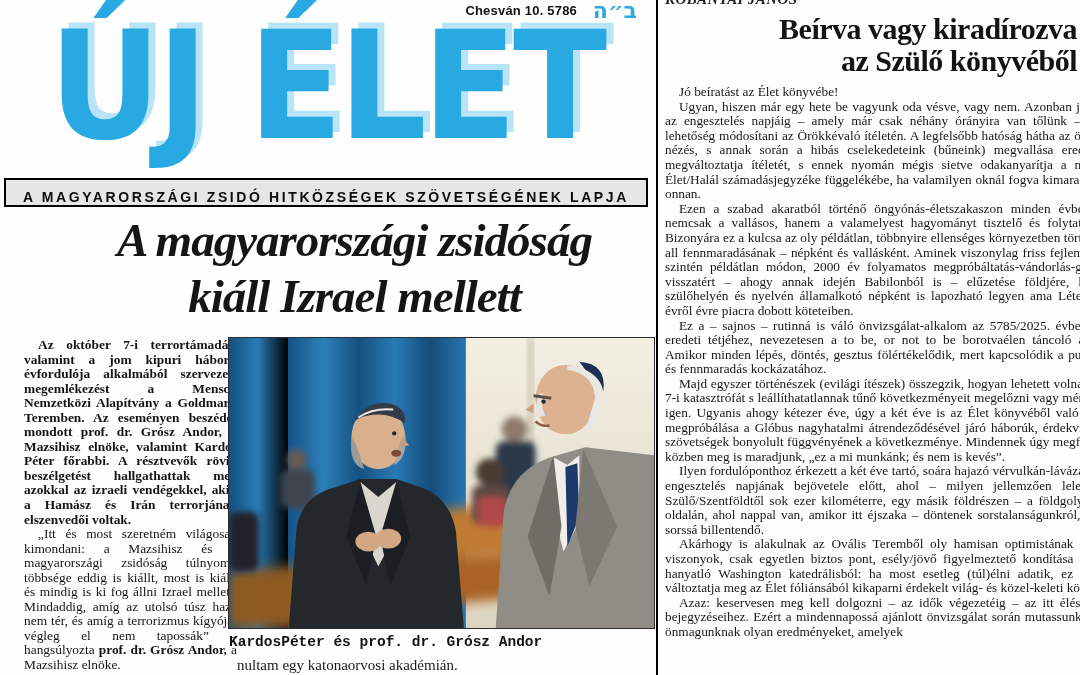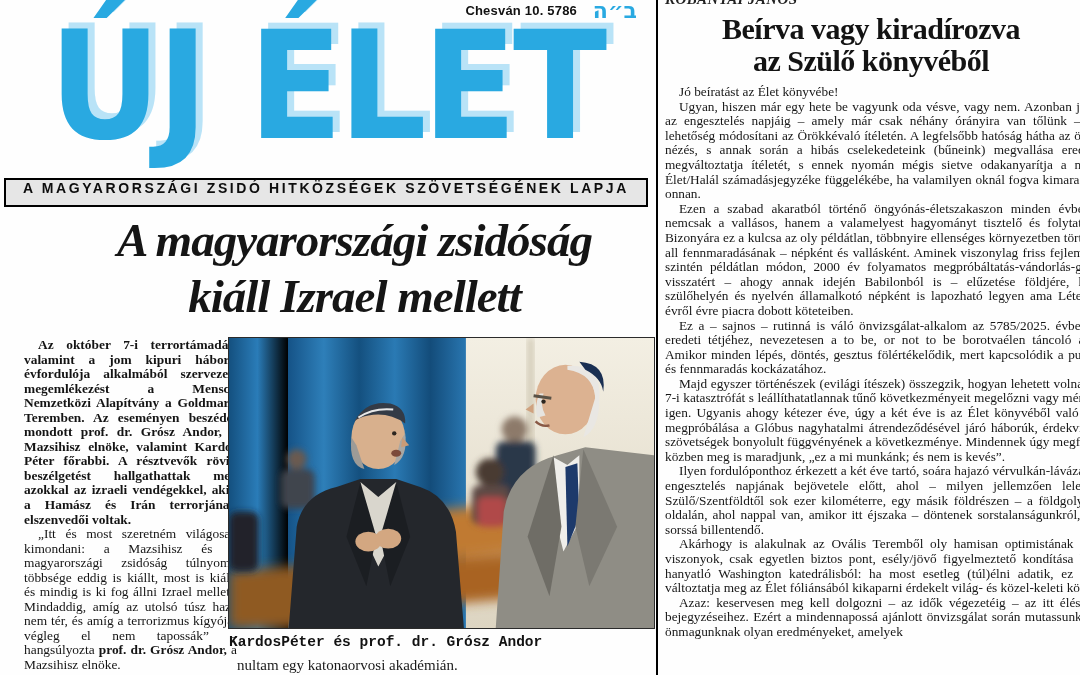--- a/index.html
+++ b/index.html
@@ -27,21 +27,21 @@
     font-size:13px; color:#111; letter-spacing:0.2px;
   }
   #bsd {
     position:absolute; right:18px; top:-2px;
     color:#29a9e1; font-weight:bold; font-size:22px;
     font-family:"DejaVu Sans", sans-serif;
   }
   #tagline-bar {
     position:absolute; left:4px; top:178px; width:644px; height:29px;
     background:#e6e6e6; border:2px solid #000;
-    display:flex; align-items:flex-start; justify-content:center;
+    display:flex; align-items:flex-end; justify-content:center;
   }
   #tagline-bar span {
     font-family:"Liberation Sans", sans-serif; font-weight:bold;
     font-size:14px; letter-spacing:2.6px; color:#0d0d0d; white-space:nowrap;
   }
 
   
   #lead-headline {
     position:absolute; left:0; top:212px; width:709px; text-align:center;
     font-weight:bold; font-style:italic;
@@ -77,21 +77,21 @@
   #divider { position:absolute; left:656px; top:0; width:2px; height:675px; background:#000; }
 
   
   #right-col { position:absolute; left:665px; top:0; width:478px; }
   #kicker {
     position:relative; top:-9px;
     font-weight:bold; font-style:italic; font-size:15px; color:#222;
     letter-spacing:0.4px;
   }
   #right-headline {
-    width:412px; margin-top:-4px; text-align:center;
+    width:412px; margin-top:-4px; text-align:right;
     font-weight:bold; font-size:30px; line-height:32px; color:#131313;
     letter-spacing:-0.5px;
   }
   #right-body {
     margin-top:8px; width:478px;
     font-size:13.3px; line-height:14.6px; text-align:justify; color:#161616;
   }
   #right-body p { text-indent:14px; }
 </style>
 </head>

